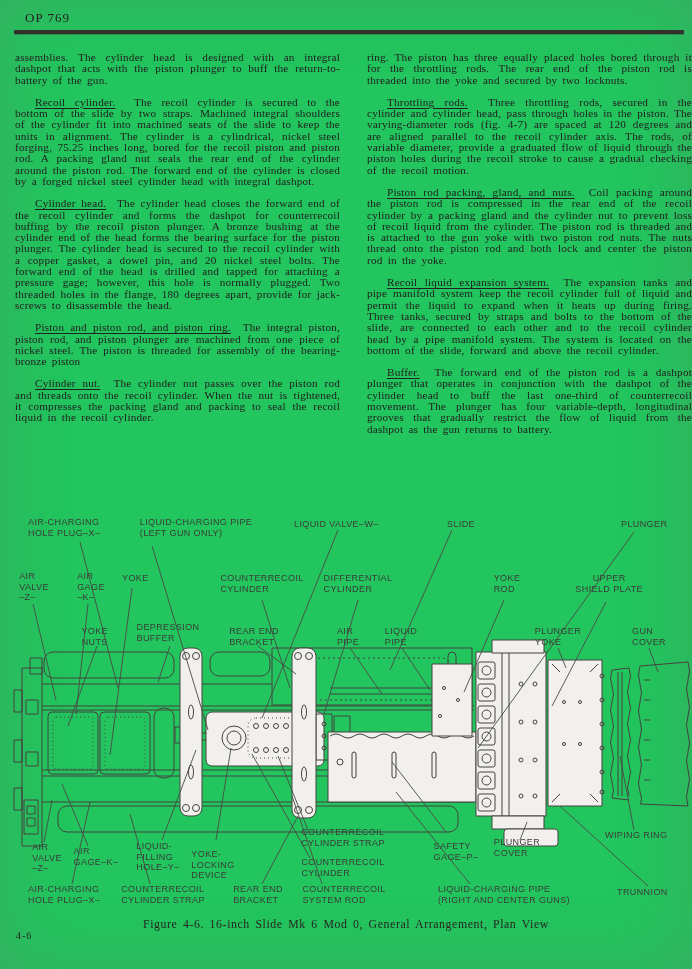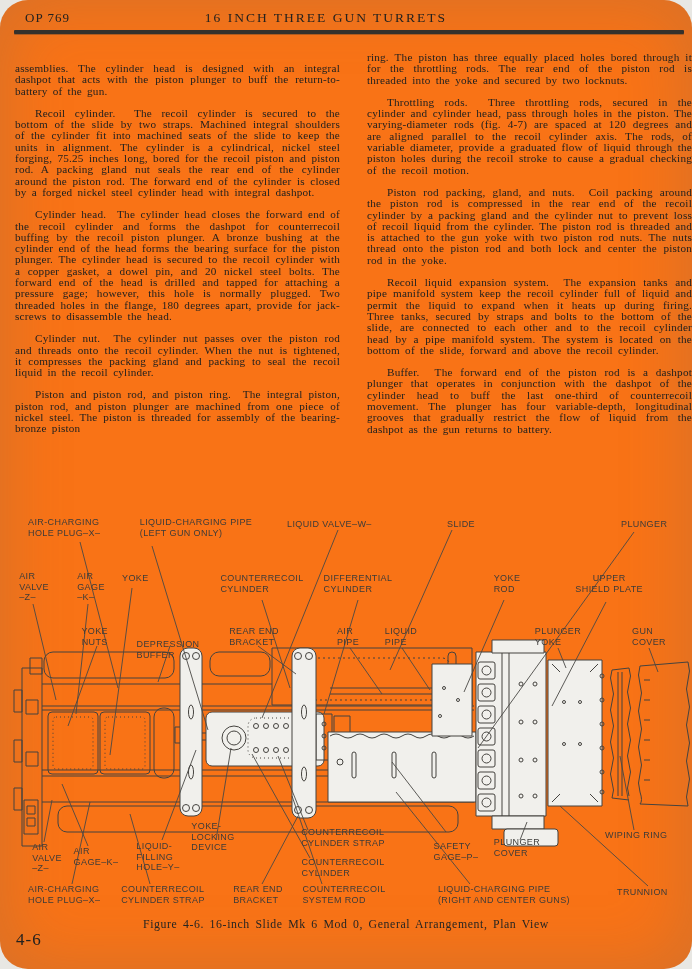--- a/index.html
+++ b/index.html
@@ -6,80 +6,78 @@
   body{
     width:692px;height:969px;
     background:#e8e7e3;
     font-family:"Liberation Serif", serif;
     color:#22211f;
     position:relative;
     overflow:hidden;
   }
   .page{
     position:absolute;inset:0;
-    background:#f97316;
+    background:#22c55e;
     box-shadow:inset 0 0 70px rgba(110,108,100,0.28);
-    border-radius:28px;
   }
   
   .hdr{position:absolute;top:8px;left:0;width:100%;height:34px;}
   .doc-num{position:absolute;left:25px;top:2px;font-size:13px;letter-spacing:1px;}
   .doc-title{position:absolute;left:0;right:40px;top:2px;text-align:center;font-size:13.5px;letter-spacing:2px;}
   .hdr-rule{position:absolute;left:14px;right:8px;top:22px;height:4px;background:#34312c;border-radius:1px;box-shadow:0 1px 0 rgba(52,49,44,.35);}
   
   .content{position:absolute;top:52px;left:0;width:692px;display:flex;}
   .col{width:332px;text-align:justify;font-size:11.2px;line-height:11.3px;letter-spacing:.2px;word-spacing:2.2px;}
-  .col.left{margin-left:15px;margin-top:11px;}
+  .col.left{margin-left:15px;}
   .col.right{margin-left:27px;}
   .para{margin:11px 0 0;text-indent:20px;}
   .para.first{margin-top:0;text-indent:0;}
-  .lead{text-underline-offset:2px;}
+  .lead{text-decoration:underline;text-underline-offset:2px;}
   
   .figure{position:absolute;left:0;top:505px;width:692px;height:464px;}
   .drawing{position:absolute;left:0;top:0;}
   .lbl{
     position:absolute;
     font-family:"Liberation Sans", sans-serif;
     font-size:9px;line-height:10.5px;letter-spacing:.4px;
     color:#3c3b39;white-space:pre-line;
   }
   .lbl.c{transform:translateX(-50%);}
   .lbl.l{text-align:left;}
   .lbl.r{text-align:center;}
   .caption{
     position:absolute;left:0;top:412px;width:100%;text-align:center;
     font-size:11.8px;letter-spacing:.6px;word-spacing:2px;color:#262522;
   }
-  .page-num{position:absolute;left:16px;top:930px;font-size:17px;letter-spacing:1px;}
+  .page-num{position:absolute;left:16px;top:930px;font-size:10px;letter-spacing:1px;}
   
   .drawing *{vector-effect:non-scaling-stroke;}
   .st{stroke:#45433f;stroke-width:1;fill:none;}
   .f{fill:#f1f0ec;}
   .ld{stroke:#4a4845;stroke-width:0.9;}
   .dash{stroke-dasharray:2,3;}
   .dot{stroke-dasharray:1,3;}
 </style>
 </head>
 <body>
 
 <div class="page">
 
   <div class="hdr">
     <span class="doc-num">OP 769</span>
-    <span class="doc-title">16 INCH THREE GUN TURRETS</span>
     <div class="hdr-rule"></div>
   </div>
 
   <div class="content">
     <div class="col left">
       <p class="para first"><span>assemblies.  The cylinder head is designed with an integral dashpot that acts with the piston plunger to buff the return-to-battery of the gun.</span></p>
       <p class="para"><span class="lead">Recoil cylinder.</span>&nbsp; <span>The recoil cylinder is secured to the bottom of the slide by two straps.  Machined integral shoulders of the cylinder fit into machined seats of the slide to keep the units in alignment.  The cylinder is a cylindrical, nickel steel forging, 75.25 inches long, bored for the recoil piston and piston rod.  A packing gland nut seals the rear end of the cylinder around the piston rod.  The forward end of the cylinder is closed by a forged nickel steel cylinder head with integral dashpot.</span></p>
       <p class="para"><span class="lead">Cylinder head.</span>&nbsp; <span>The cylinder head closes the forward end of the recoil cylinder and forms the dashpot for counterrecoil buffing by the recoil piston plunger.  A bronze bushing at the cylinder end of the head forms the bearing surface for the piston plunger.  The cylinder head is secured to the recoil cylinder with a copper gasket, a dowel pin, and 20 nickel steel bolts.  The forward end of the head is drilled and tapped for attaching a pressure gage; however, this hole is normally plugged.  Two threaded holes in the flange, 180 degrees apart, provide for jack-screws to disassemble the head.</span></p>
+      <p class="para"><span class="lead">Piston and piston rod, and piston ring.</span>&nbsp; <span>The integral piston, piston rod, and piston plunger are machined from one piece of nickel steel.  The piston is threaded for assembly of the bearing-bronze piston</span></p>
       <p class="para"><span class="lead">Cylinder nut.</span>&nbsp; <span>The cylinder nut passes over the piston rod and threads onto the recoil cylinder.  When the nut is tightened, it compresses the packing gland and packing to seal the recoil liquid in the recoil cylinder.</span></p>
-      <p class="para"><span class="lead">Piston and piston rod, and piston ring.</span>&nbsp; <span>The integral piston, piston rod, and piston plunger are machined from one piece of nickel steel.  The piston is threaded for assembly of the bearing-bronze piston</span></p>
     </div>
     <div class="col right">
       <p class="para first"><span>ring.  The piston has three equally placed holes bored through it for the throttling rods.  The rear end of the piston rod is threaded into the yoke and secured by two locknuts.</span></p>
       <p class="para"><span class="lead">Throttling rods.</span>&nbsp; <span>Three throttling rods, secured in the cylinder and cylinder head, pass through holes in the piston.  The varying-diameter rods (fig. 4-7) are spaced at 120 degrees and are aligned parallel to the recoil cylinder axis.  The rods, of variable diameter, provide a graduated flow of liquid through the piston holes during the recoil stroke to cause a gradual checking of the recoil motion.</span></p>
       <p class="para"><span class="lead">Piston rod packing, gland, and nuts.</span>&nbsp; <span>Coil packing around the piston rod is compressed in the rear end of the recoil cylinder by a packing gland and the cylinder nut to prevent loss of recoil liquid from the cylinder.  The piston rod is threaded and is attached to the gun yoke with two piston rod nuts.  The nuts thread onto the piston rod and both lock and center the piston rod in the yoke.</span></p>
       <p class="para"><span class="lead">Recoil liquid expansion system.</span>&nbsp; <span>The expansion tanks and pipe manifold system keep the recoil cylinder full of liquid and permit the liquid to expand when it heats up during firing.  Three tanks, secured by straps and bolts to the bottom of the slide, are connected to each other and to the recoil cylinder head by a pipe manifold system.  The system is located on the bottom of the slide, forward and above the recoil cylinder.</span></p>
       <p class="para"><span class="lead">Buffer.</span>&nbsp; <span>The forward end of the piston rod is a dashpot plunger that operates in conjunction with the dashpot of the cylinder head to buff the last one-third of counterrecoil movement.  The plunger has four variable-depth, longitudinal grooves that gradually restrict the flow of liquid from the dashpot as the gun returns to battery.</span></p>
     </div>
   </div>
 
@@ -286,21 +284,21 @@
         <line x1="322" y1="884" x2="292" y2="796"></line>
         <line x1="470" y1="884" x2="396" y2="792"></line>
         <line x1="648" y1="886" x2="560" y2="806"></line>
       </g>
     </svg>
 
     <div class="lbl l" style="left:28px;top:12px">AIR-CHARGING
 HOLE PLUG–X–</div>
     <div class="lbl c" style="left:196px;top:12px">LIQUID-CHARGING PIPE
 (LEFT GUN ONLY)</div>
-    <div class="lbl l" style="left:287px;top:14px">LIQUID VALVE–W–</div>
+    <div class="lbl l" style="left:294px;top:14px">LIQUID VALVE–W–</div>
     <div class="lbl l" style="left:447px;top:14px">SLIDE</div>
     <div class="lbl l" style="left:621px;top:14px">PLUNGER</div>
 
     <div class="lbl c" style="left:34px;top:66px">AIR
 VALVE
 –Z–</div>
     <div class="lbl c" style="left:91px;top:66px">AIR
 GAGE
 –K–</div>
     <div class="lbl l" style="left:122px;top:68px">YOKE</div>
@@ -308,21 +306,21 @@
 CYLINDER</div>
     <div class="lbl c" style="left:358px;top:68px">DIFFERENTIAL
 CYLINDER</div>
     <div class="lbl c" style="left:507px;top:68px">YOKE
 ROD</div>
     <div class="lbl r" style="right:49px;top:68px">UPPER
 SHIELD PLATE</div>
 
     <div class="lbl r" style="right:584px;top:121px">YOKE
 NUTS</div>
-    <div class="lbl c" style="left:168px;top:134px">DEPRESSION
+    <div class="lbl c" style="left:168px;top:117px">DEPRESSION
 BUFFER</div>
     <div class="lbl c" style="left:254px;top:121px">REAR END
 BRACKET</div>
     <div class="lbl c" style="left:348px;top:121px">AIR
 PIPE</div>
     <div class="lbl c" style="left:401px;top:121px">LIQUID
 PIPE</div>
     <div class="lbl c" style="left:558px;top:121px">PLUNGER
 YOKE</div>
     <div class="lbl c" style="left:649px;top:121px">GUN
@@ -337,21 +335,21 @@
     <div class="lbl l" style="left:605px;top:325px">WIPING RING</div>
 
     <div class="lbl c" style="left:47px;top:337px">AIR
 VALVE
 –Z–</div>
     <div class="lbl c" style="left:96px;top:341px">AIR
 GAGE–K–</div>
     <div class="lbl c" style="left:158px;top:336px">LIQUID-
 FILLING
 HOLE–Y–</div>
-    <div class="lbl c" style="left:213px;top:316px">YOKE-
+    <div class="lbl c" style="left:213px;top:344px">YOKE-
 LOCKING
 DEVICE</div>
     <div class="lbl c" style="left:343px;top:352px">COUNTERRECOIL
 CYLINDER</div>
 
     <div class="lbl l" style="left:28px;top:379px">AIR-CHARGING
 HOLE PLUG–X–</div>
     <div class="lbl c" style="left:163px;top:379px">COUNTERRECOIL
 CYLINDER STRAP</div>
     <div class="lbl c" style="left:258px;top:379px">REAR END

